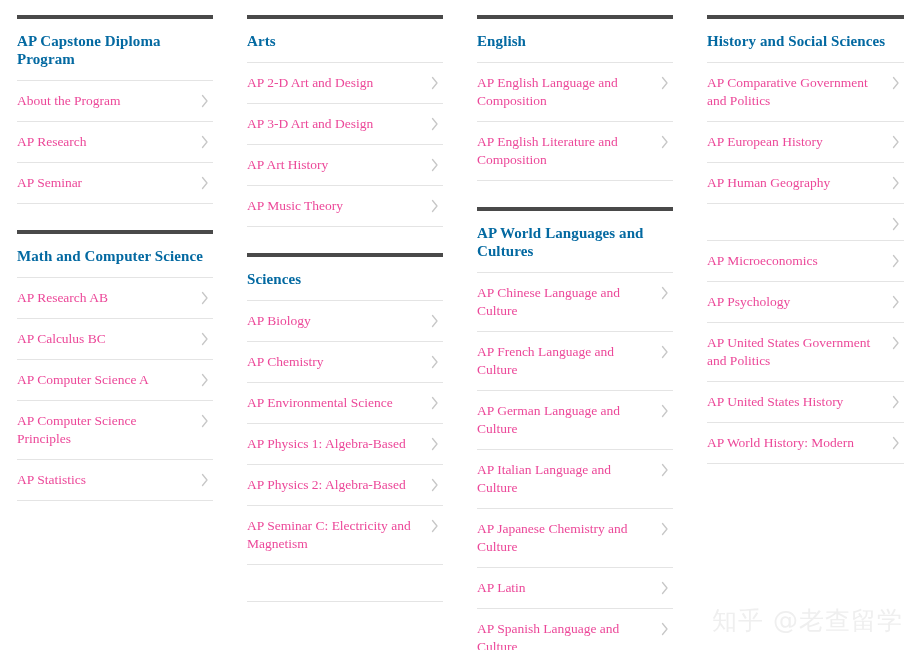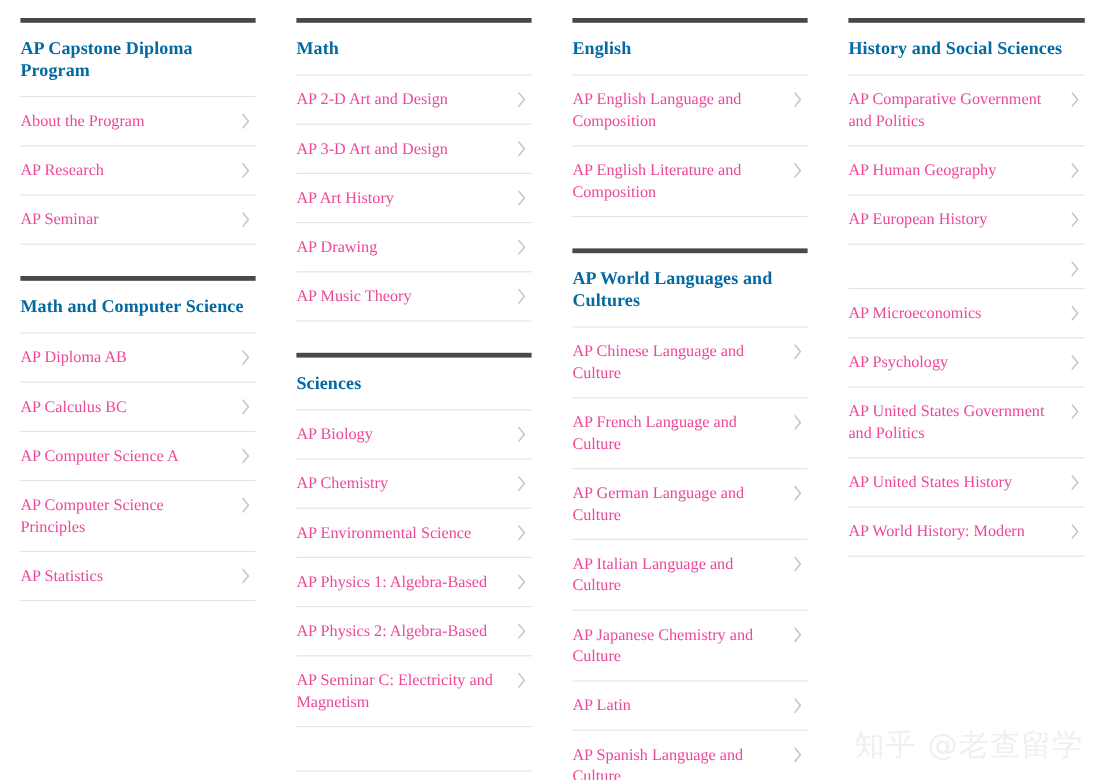--- a/index.html
+++ b/index.html
@@ -137,21 +137,21 @@
               </svg>
             </span>
           </li>
         </ul>
       </div>
       <div class="course-section">
         <div class="section-rule"></div>
         <div class="section-heading">Math and Computer Science</div>
         <ul class="course-list">
           <li class="course-item">
-            <span class="course-label">AP Diploma AB</span>
+            <span class="course-label">AP Research AB</span>
             <span class="chevron-icon">
               <svg width="12" height="18" viewBox="0 0 12 18" fill="none" aria-hidden="true">
                 <path d="M3.5 3.5 L8 9 L3.5 14.5" stroke="#c7c7c7" stroke-width="1.3" stroke-linecap="round" stroke-linejoin="round" fill="none"></path>
               </svg>
             </span>
           </li>
           <li class="course-item">
             <span class="course-label">AP Calculus BC</span>
             <span class="chevron-icon">
               <svg width="12" height="18" viewBox="0 0 12 18" fill="none" aria-hidden="true">
@@ -182,48 +182,40 @@
                 <path d="M3.5 3.5 L8 9 L3.5 14.5" stroke="#c7c7c7" stroke-width="1.3" stroke-linecap="round" stroke-linejoin="round" fill="none"></path>
               </svg>
             </span>
           </li>
         </ul>
       </div>
     </div>
     <div class="course-column">
       <div class="course-section">
         <div class="section-rule"></div>
-        <div class="section-heading">Math</div>
+        <div class="section-heading">Arts</div>
         <ul class="course-list">
           <li class="course-item">
             <span class="course-label">AP 2-D Art and Design</span>
             <span class="chevron-icon">
               <svg width="12" height="18" viewBox="0 0 12 18" fill="none" aria-hidden="true">
                 <path d="M3.5 3.5 L8 9 L3.5 14.5" stroke="#c7c7c7" stroke-width="1.3" stroke-linecap="round" stroke-linejoin="round" fill="none"></path>
               </svg>
             </span>
           </li>
           <li class="course-item">
             <span class="course-label">AP 3-D Art and Design</span>
             <span class="chevron-icon">
               <svg width="12" height="18" viewBox="0 0 12 18" fill="none" aria-hidden="true">
                 <path d="M3.5 3.5 L8 9 L3.5 14.5" stroke="#c7c7c7" stroke-width="1.3" stroke-linecap="round" stroke-linejoin="round" fill="none"></path>
               </svg>
             </span>
           </li>
           <li class="course-item">
             <span class="course-label">AP Art History</span>
-            <span class="chevron-icon">
-              <svg width="12" height="18" viewBox="0 0 12 18" fill="none" aria-hidden="true">
-                <path d="M3.5 3.5 L8 9 L3.5 14.5" stroke="#c7c7c7" stroke-width="1.3" stroke-linecap="round" stroke-linejoin="round" fill="none"></path>
-              </svg>
-            </span>
-          </li>
-          <li class="course-item">
-            <span class="course-label">AP Drawing</span>
             <span class="chevron-icon">
               <svg width="12" height="18" viewBox="0 0 12 18" fill="none" aria-hidden="true">
                 <path d="M3.5 3.5 L8 9 L3.5 14.5" stroke="#c7c7c7" stroke-width="1.3" stroke-linecap="round" stroke-linejoin="round" fill="none"></path>
               </svg>
             </span>
           </li>
           <li class="course-item">
             <span class="course-label">AP Music Theory</span>
             <span class="chevron-icon">
               <svg width="12" height="18" viewBox="0 0 12 18" fill="none" aria-hidden="true">
@@ -382,29 +374,29 @@
         <ul class="course-list">
           <li class="course-item">
             <span class="course-label">AP Comparative Government and Politics</span>
             <span class="chevron-icon">
               <svg width="12" height="18" viewBox="0 0 12 18" fill="none" aria-hidden="true">
                 <path d="M3.5 3.5 L8 9 L3.5 14.5" stroke="#c7c7c7" stroke-width="1.3" stroke-linecap="round" stroke-linejoin="round" fill="none"></path>
               </svg>
             </span>
           </li>
           <li class="course-item">
+            <span class="course-label">AP European History</span>
+            <span class="chevron-icon">
+              <svg width="12" height="18" viewBox="0 0 12 18" fill="none" aria-hidden="true">
+                <path d="M3.5 3.5 L8 9 L3.5 14.5" stroke="#c7c7c7" stroke-width="1.3" stroke-linecap="round" stroke-linejoin="round" fill="none"></path>
+              </svg>
+            </span>
+          </li>
+          <li class="course-item">
             <span class="course-label">AP Human Geography</span>
-            <span class="chevron-icon">
-              <svg width="12" height="18" viewBox="0 0 12 18" fill="none" aria-hidden="true">
-                <path d="M3.5 3.5 L8 9 L3.5 14.5" stroke="#c7c7c7" stroke-width="1.3" stroke-linecap="round" stroke-linejoin="round" fill="none"></path>
-              </svg>
-            </span>
-          </li>
-          <li class="course-item">
-            <span class="course-label">AP European History</span>
             <span class="chevron-icon">
               <svg width="12" height="18" viewBox="0 0 12 18" fill="none" aria-hidden="true">
                 <path d="M3.5 3.5 L8 9 L3.5 14.5" stroke="#c7c7c7" stroke-width="1.3" stroke-linecap="round" stroke-linejoin="round" fill="none"></path>
               </svg>
             </span>
           </li>
           <li class="course-item">
             <span class="chevron-icon">
               <svg width="12" height="18" viewBox="0 0 12 18" fill="none" aria-hidden="true">
                 <path d="M3.5 3.5 L8 9 L3.5 14.5" stroke="#c7c7c7" stroke-width="1.3" stroke-linecap="round" stroke-linejoin="round" fill="none"></path>

